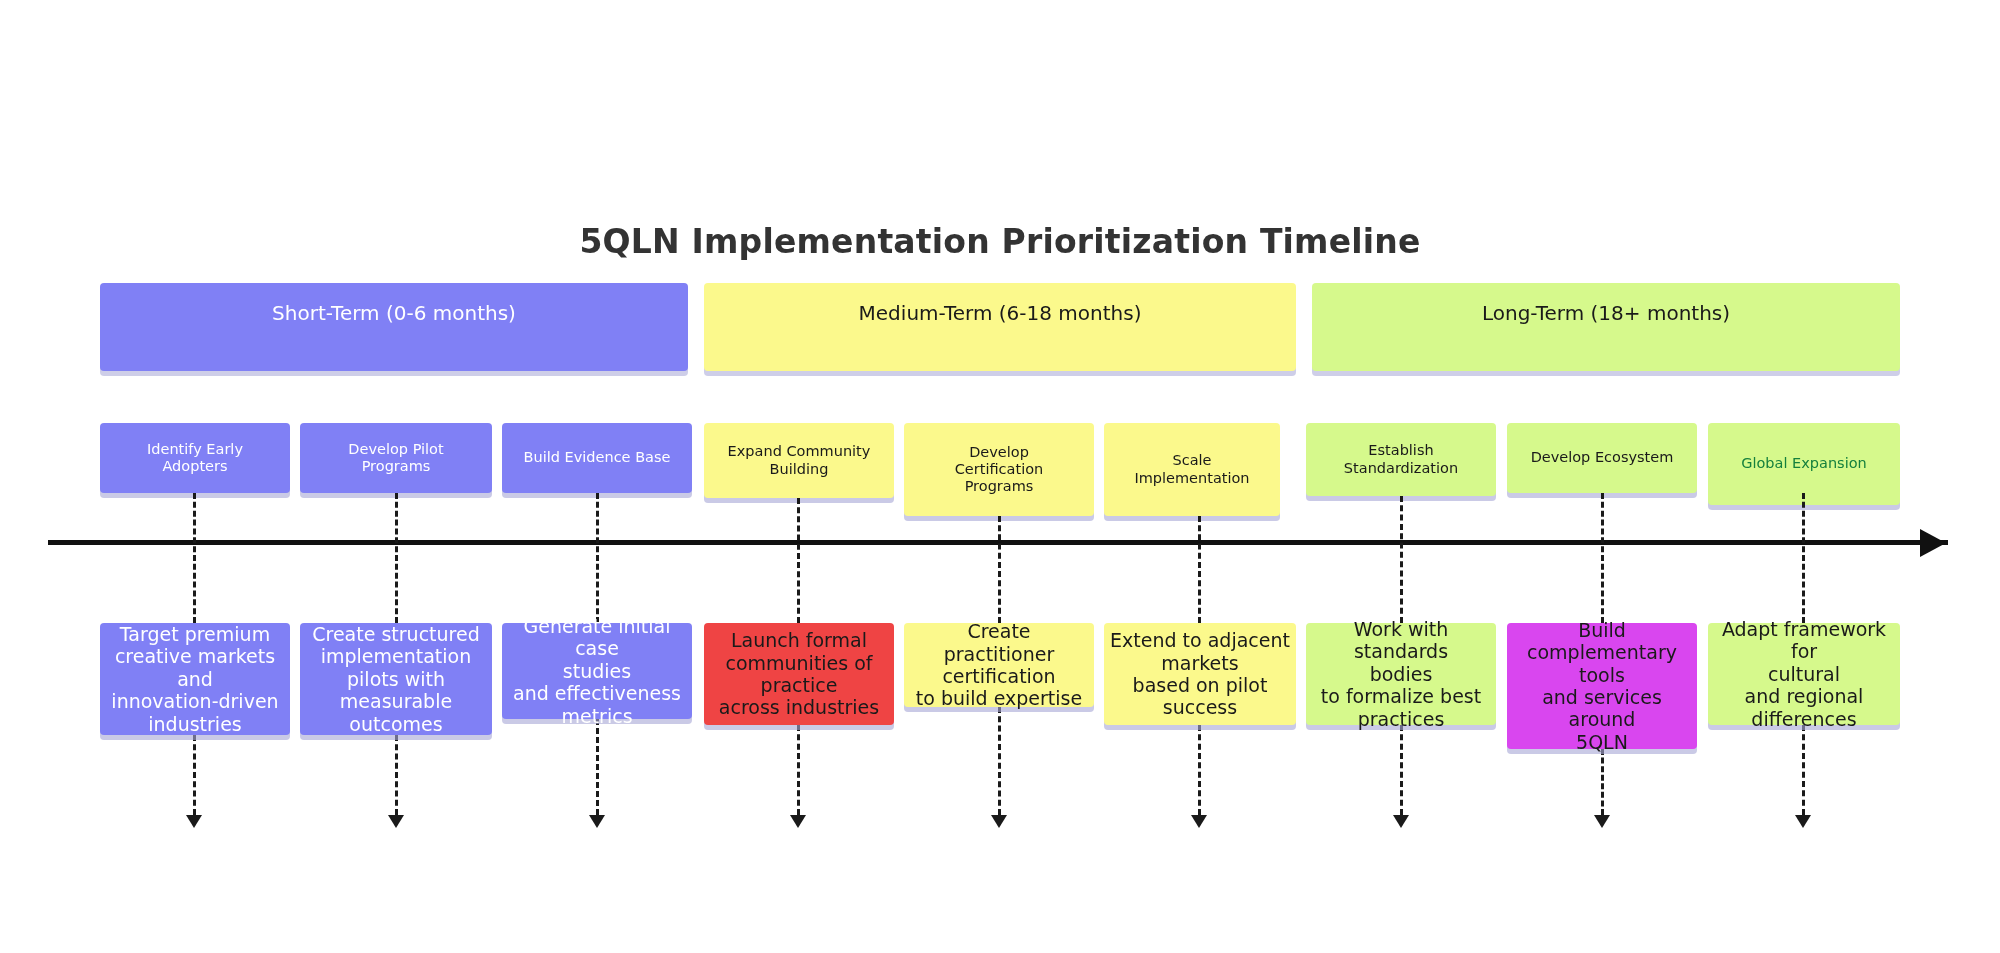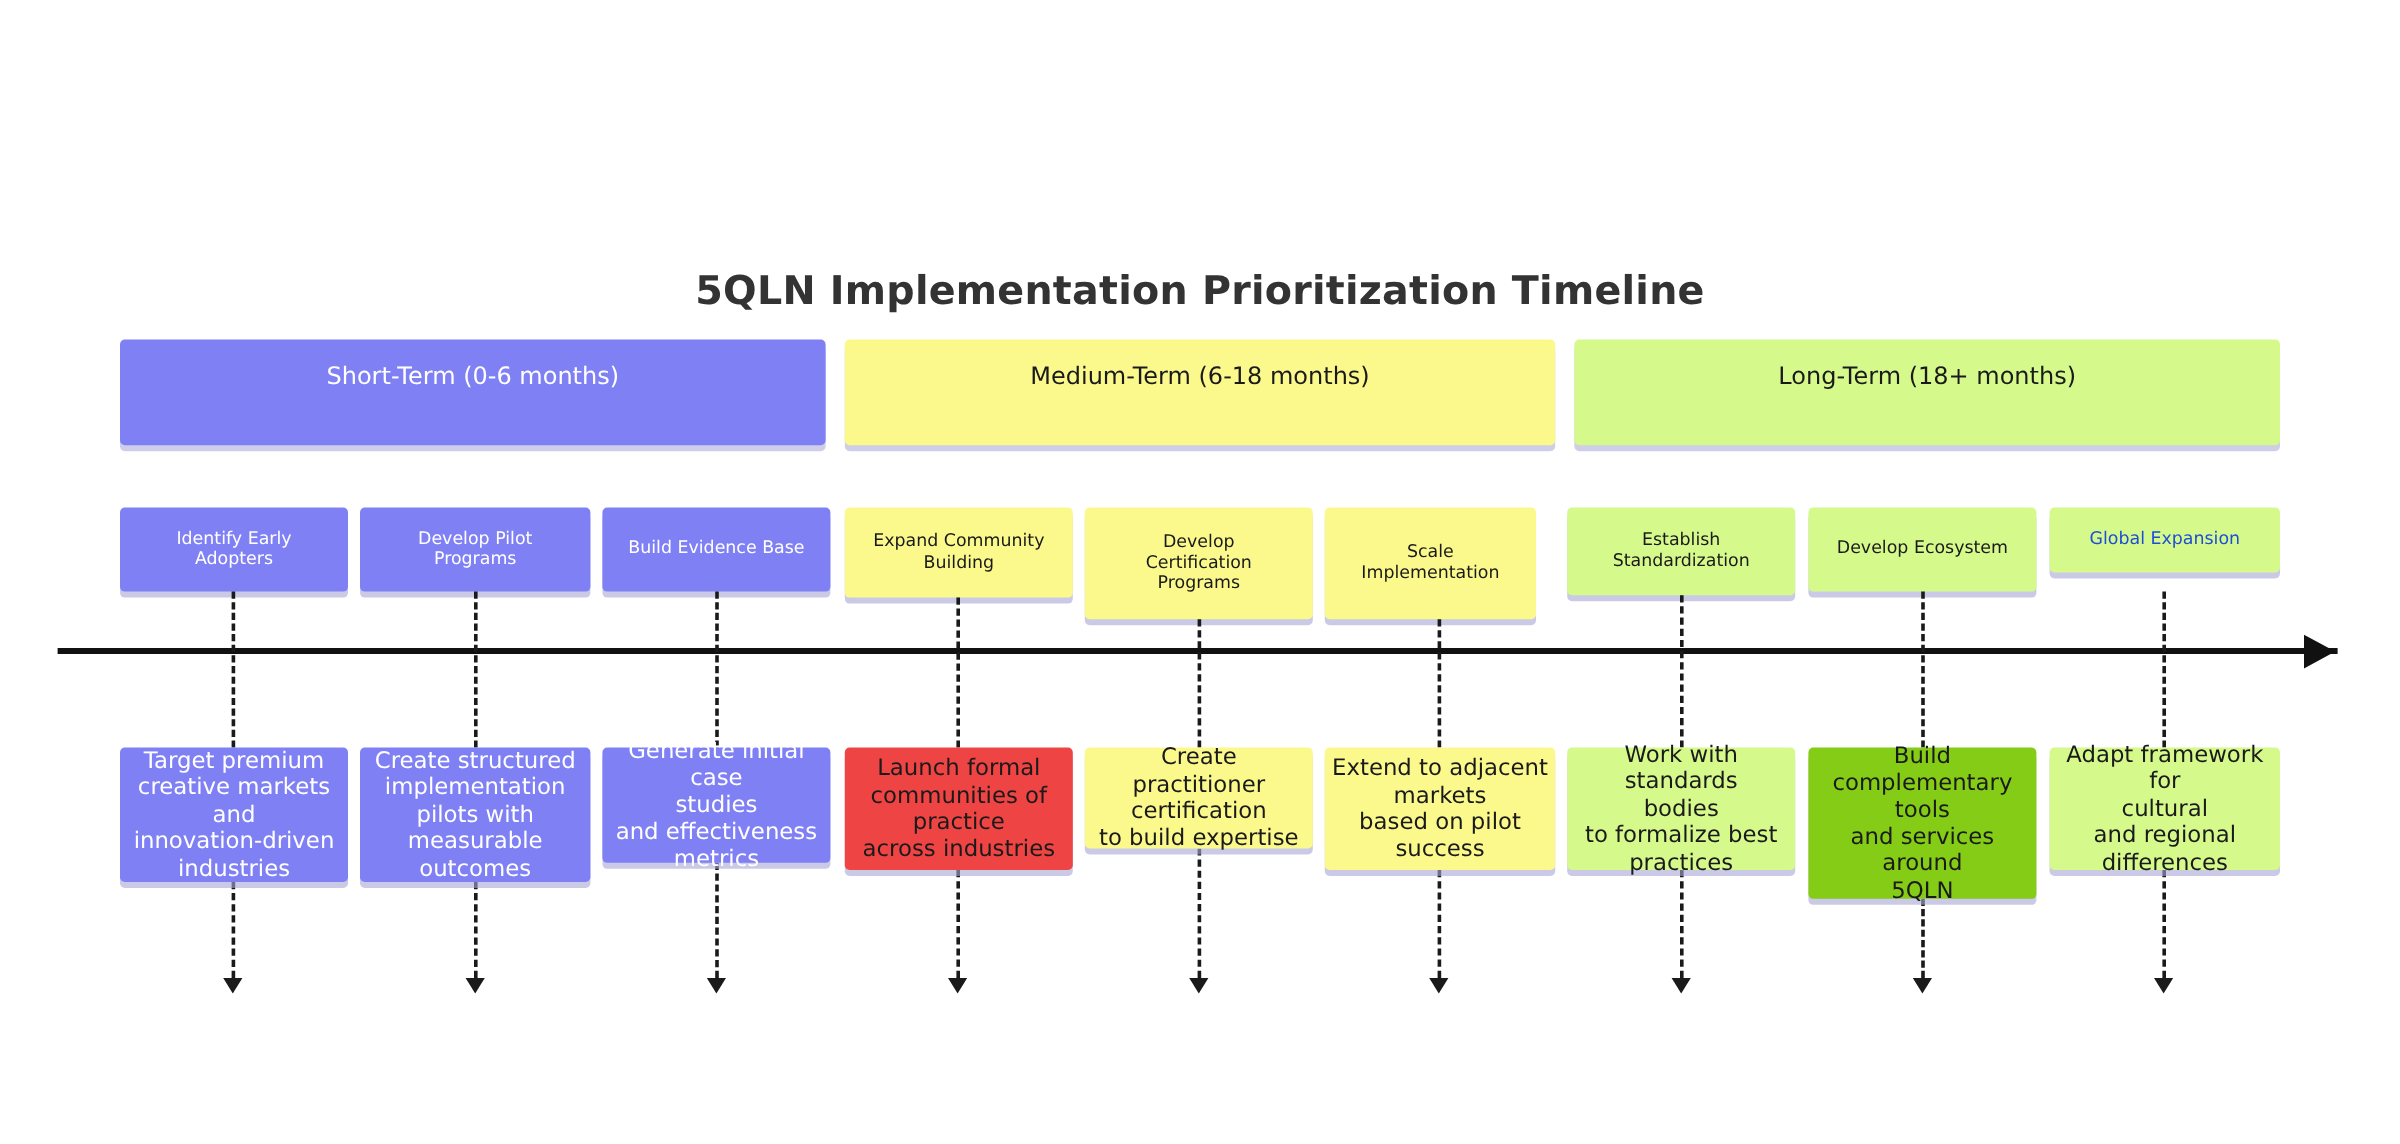--- a/index.html
+++ b/index.html
@@ -147,21 +147,21 @@
         <span class="node-text">Scale
 Implementation</span>
       </div>
       <div class="node-box box-top" style="left: 1306px; top: 423px; width: 190px; height: 73px; background: rgb(214, 249, 140); color: rgb(26, 26, 26);">
         <span class="node-text">Establish
 Standardization</span>
       </div>
       <div class="node-box box-top" style="left: 1507px; top: 423px; width: 190px; height: 70px; background: rgb(214, 249, 140); color: rgb(26, 26, 26);">
         <span class="node-text">Develop Ecosystem</span>
       </div>
-      <div class="node-box box-top" style="left: 1708px; top: 423px; width: 192px; height: 54px; background: rgb(214, 249, 140); color: #1d4ed8;">
+      <div class="node-box box-top" style="left: 1708px; top: 423px; width: 192px; height: 82px; background: rgb(214, 249, 140); color: #15803d;">
         <span class="node-text">Global Expansion</span>
       </div>
     </div>
 
   <div class="axis-line" style="left: 48px; top: 540px; width: 1900px; background: rgb(17, 17, 17);"></div>
   <div class="axis-arrow" style="left: 1920px; top: 529px; border-left-color: rgb(17, 17, 17);"></div>
 
   <div id="connectors">
       <div class="dash-v" style="left: 193px; top: 493px; height: 130px; border-left-color: rgb(26, 26, 26);"></div>
       <div class="dash-v" style="left: 193px; top: 735px; height: 80px; border-left-color: rgb(26, 26, 26);"></div>
@@ -229,21 +229,21 @@
 markets
 based on pilot
 success</span>
       </div>
       <div class="node-box box-bottom" style="left: 1306px; top: 623px; width: 190px; height: 102px; background: rgb(214, 249, 140); color: rgb(26, 26, 26);">
         <span class="node-text">Work with standards
 bodies
 to formalize best
 practices</span>
       </div>
-      <div class="node-box box-bottom" style="left: 1507px; top: 623px; width: 190px; height: 126px; background: #84cc16; color: rgb(26, 26, 26);">
+      <div class="node-box box-bottom" style="left: 1507px; top: 623px; width: 190px; height: 126px; background: #d946ef; color: rgb(26, 26, 26);">
         <span class="node-text">Build
 complementary
 tools
 and services around
 5QLN</span>
       </div>
       <div class="node-box box-bottom" style="left: 1708px; top: 623px; width: 192px; height: 102px; background: rgb(214, 249, 140); color: rgb(26, 26, 26);">
         <span class="node-text">Adapt framework for
 cultural
 and regional

